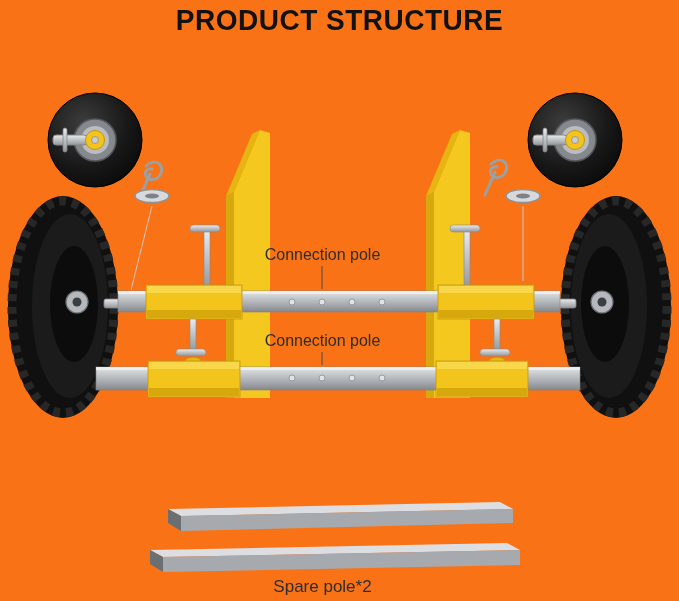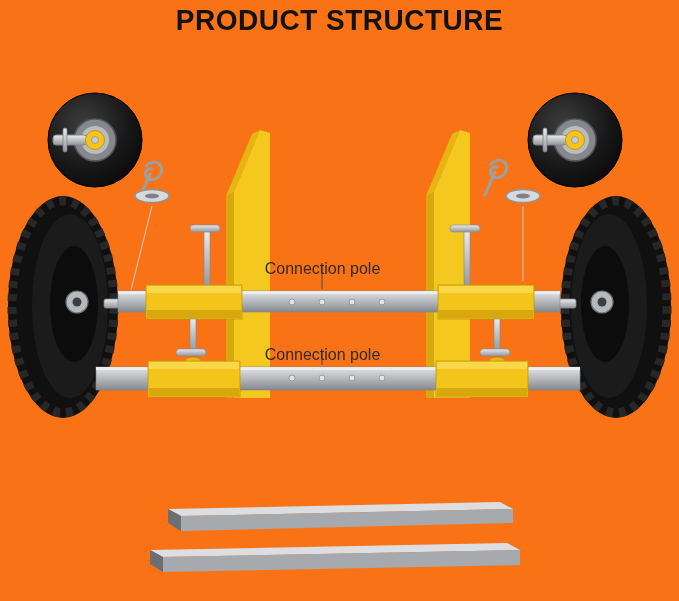--- a/index.html
+++ b/index.html
@@ -8,21 +8,21 @@
   .stage { position:relative; width:679px; height:601px; background:#f97316; overflow:hidden; }
   .title {
     position:absolute; top:4px; left:0; width:100%;
     text-align:center; font-size:28px; font-weight:800;
     letter-spacing:.5px; color:#121212;
     transform:scaleY(1.06); transform-origin:top center;
   }
   svg.diagram { position:absolute; left:0; top:0; }
   .lbl {
     position:absolute; font-size:16px; color:#2d2d2d;
-    text-align:center; line-height:19px; white-space:nowrap;margin-top:14px;
+    text-align:center; line-height:19px; white-space:nowrap;
   }
   .lbl-cp-top    { top:245px; left:250px; width:145px; }
   .lbl-cp-bottom { top:331px; left:250px; width:145px; }
   .lbl-spare     { top:577px; left:240px; width:165px; font-size:17px; }
 </style>
 </head>
 <body>
 
 <div class="stage">
 
@@ -187,14 +187,15 @@
     </g>
     <g>
       <polygon points="150,550 507,543 520,550 163,557" fill="#dcdee1"></polygon>
       <polygon points="163,557 520,550 520,565 163,572" fill="#a6a9ad"></polygon>
       <polygon points="150,550 163,557 163,572 150,564" fill="#6b6e72"></polygon>
     </g>
   </svg>
 
   <div class="lbl lbl-cp-top">Connection pole</div>
   <div class="lbl lbl-cp-bottom">Connection pole</div>
+  <div class="lbl lbl-spare">Spare pole*2</div>
 
 </div>
 
 </body></html>

